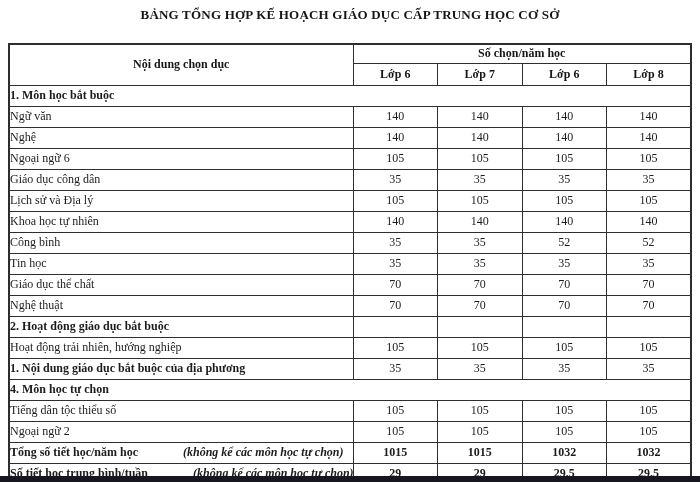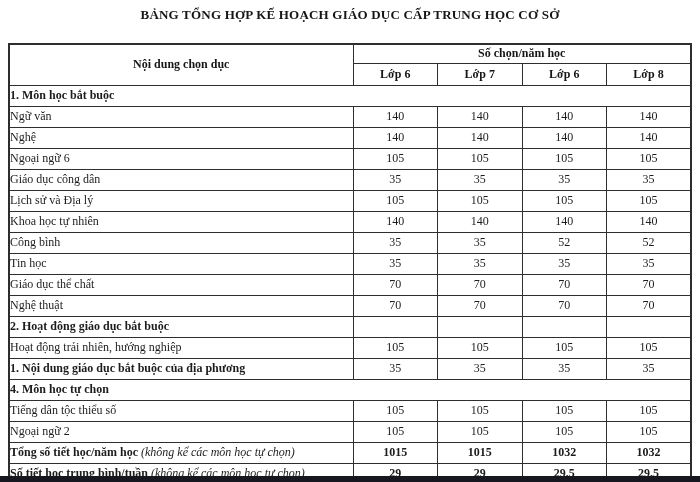--- a/index.html
+++ b/index.html
@@ -63,21 +63,22 @@
     text-align: center;
   }
   tr.row-section td.label-cell,
   tr.row-bold-label td.label-cell,
   tr.row-total td.label-cell .label-main {
     font-weight: bold;
   }
   tr.row-total td.value-cell { font-weight: bold; }
   .label-note {
     font-style: italic;
-    font-weight: normal;
+    font-weight: bold;
+    margin-left: 42px;
   }
   .bottom-bar {
     position: absolute;
     left: 0;
     bottom: 0;
     width: 100%;
     height: 6px;
   }
 </style>
 </head>

